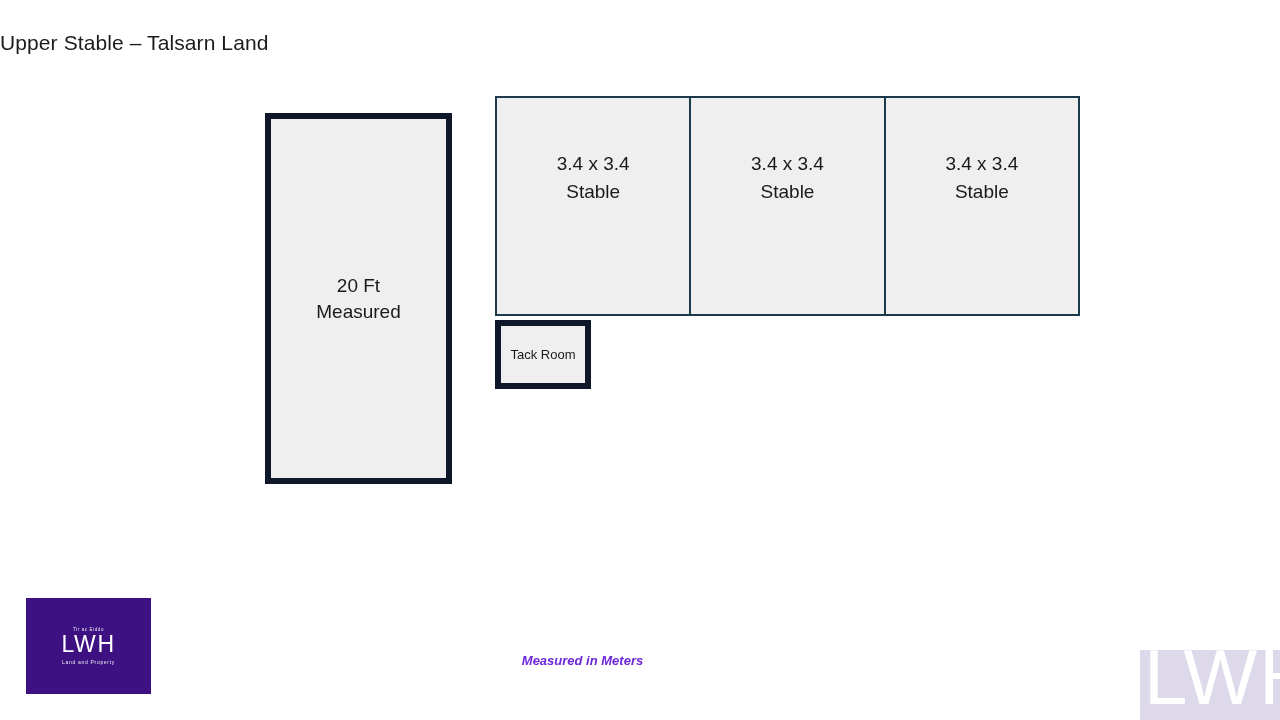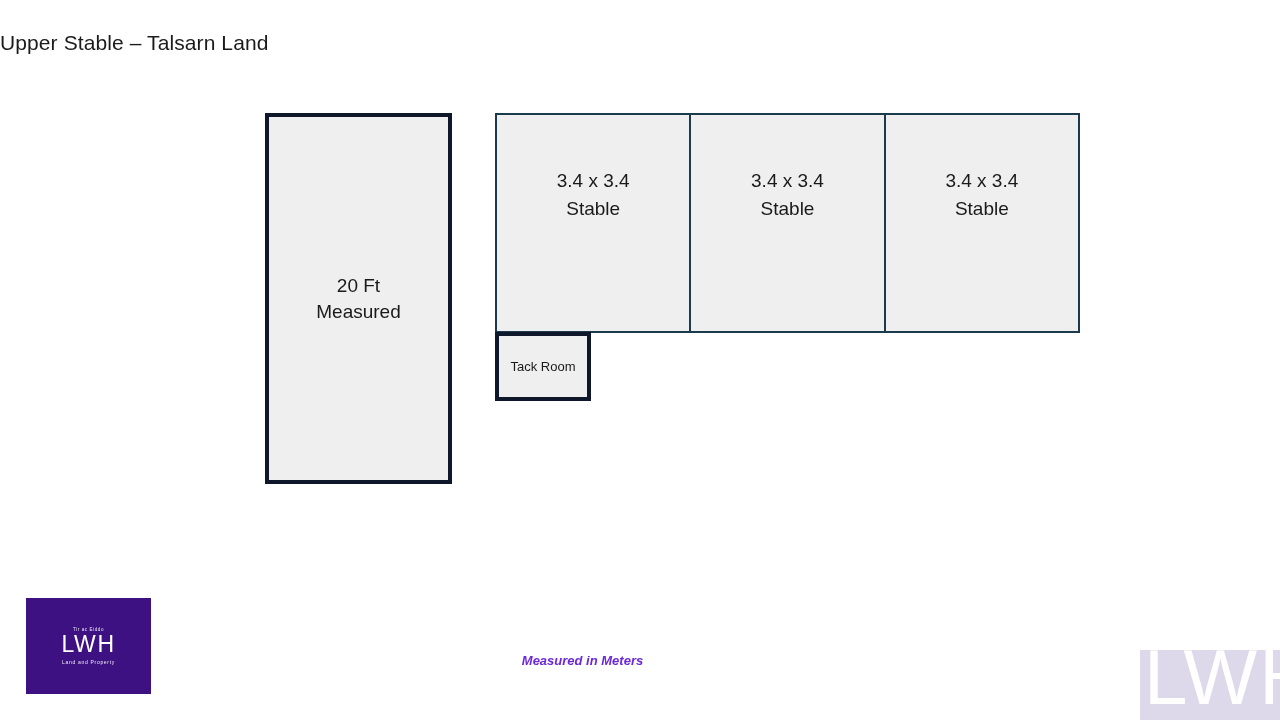--- a/index.html
+++ b/index.html
@@ -26,21 +26,21 @@
     font-size: 21px;
     font-weight: 400;
     letter-spacing: 0.1px;
     color: #1b1b1b;
   }
 
   
   .room {
     position: absolute;
     background: #efefef;
-    border: 4px solid #0f172a;
+    border: 6px solid #0f172a;
     box-sizing: border-box;
     display: flex;
     flex-direction: column;
     align-items: center;
     justify-content: center;
     text-align: center;
     line-height: 1.33;
     color: #1a1a1a;
   }
 
@@ -50,21 +50,21 @@
     top: 113px;
     width: 187px;
     height: 371px;
     font-size: 19px;
   }
 
   
   #stable-block {
     position: absolute;
     left: 495px;
-    top: 113px;
+    top: 96px;
     width: 585px;
     height: 220px;
     border: 2px solid #1b3a4b;
     box-sizing: border-box;
     background: #efefef;
     display: flex;
   }
   .stable-bay {
     flex: 1 1 0;
     box-sizing: border-box;
@@ -80,21 +80,21 @@
     
     padding-bottom: 56px;
   }
   .stable-bay + .stable-bay {
     border-left: 2px solid #1b3a4b;
   }
 
   
   #tack-room {
     left: 495px;
-    top: 332px;
+    top: 320px;
     width: 96px;
     height: 69px;
     font-size: 13px;
   }
 
   
   #measure-note {
     position: absolute;
     left: 0;
     top: 653px;

